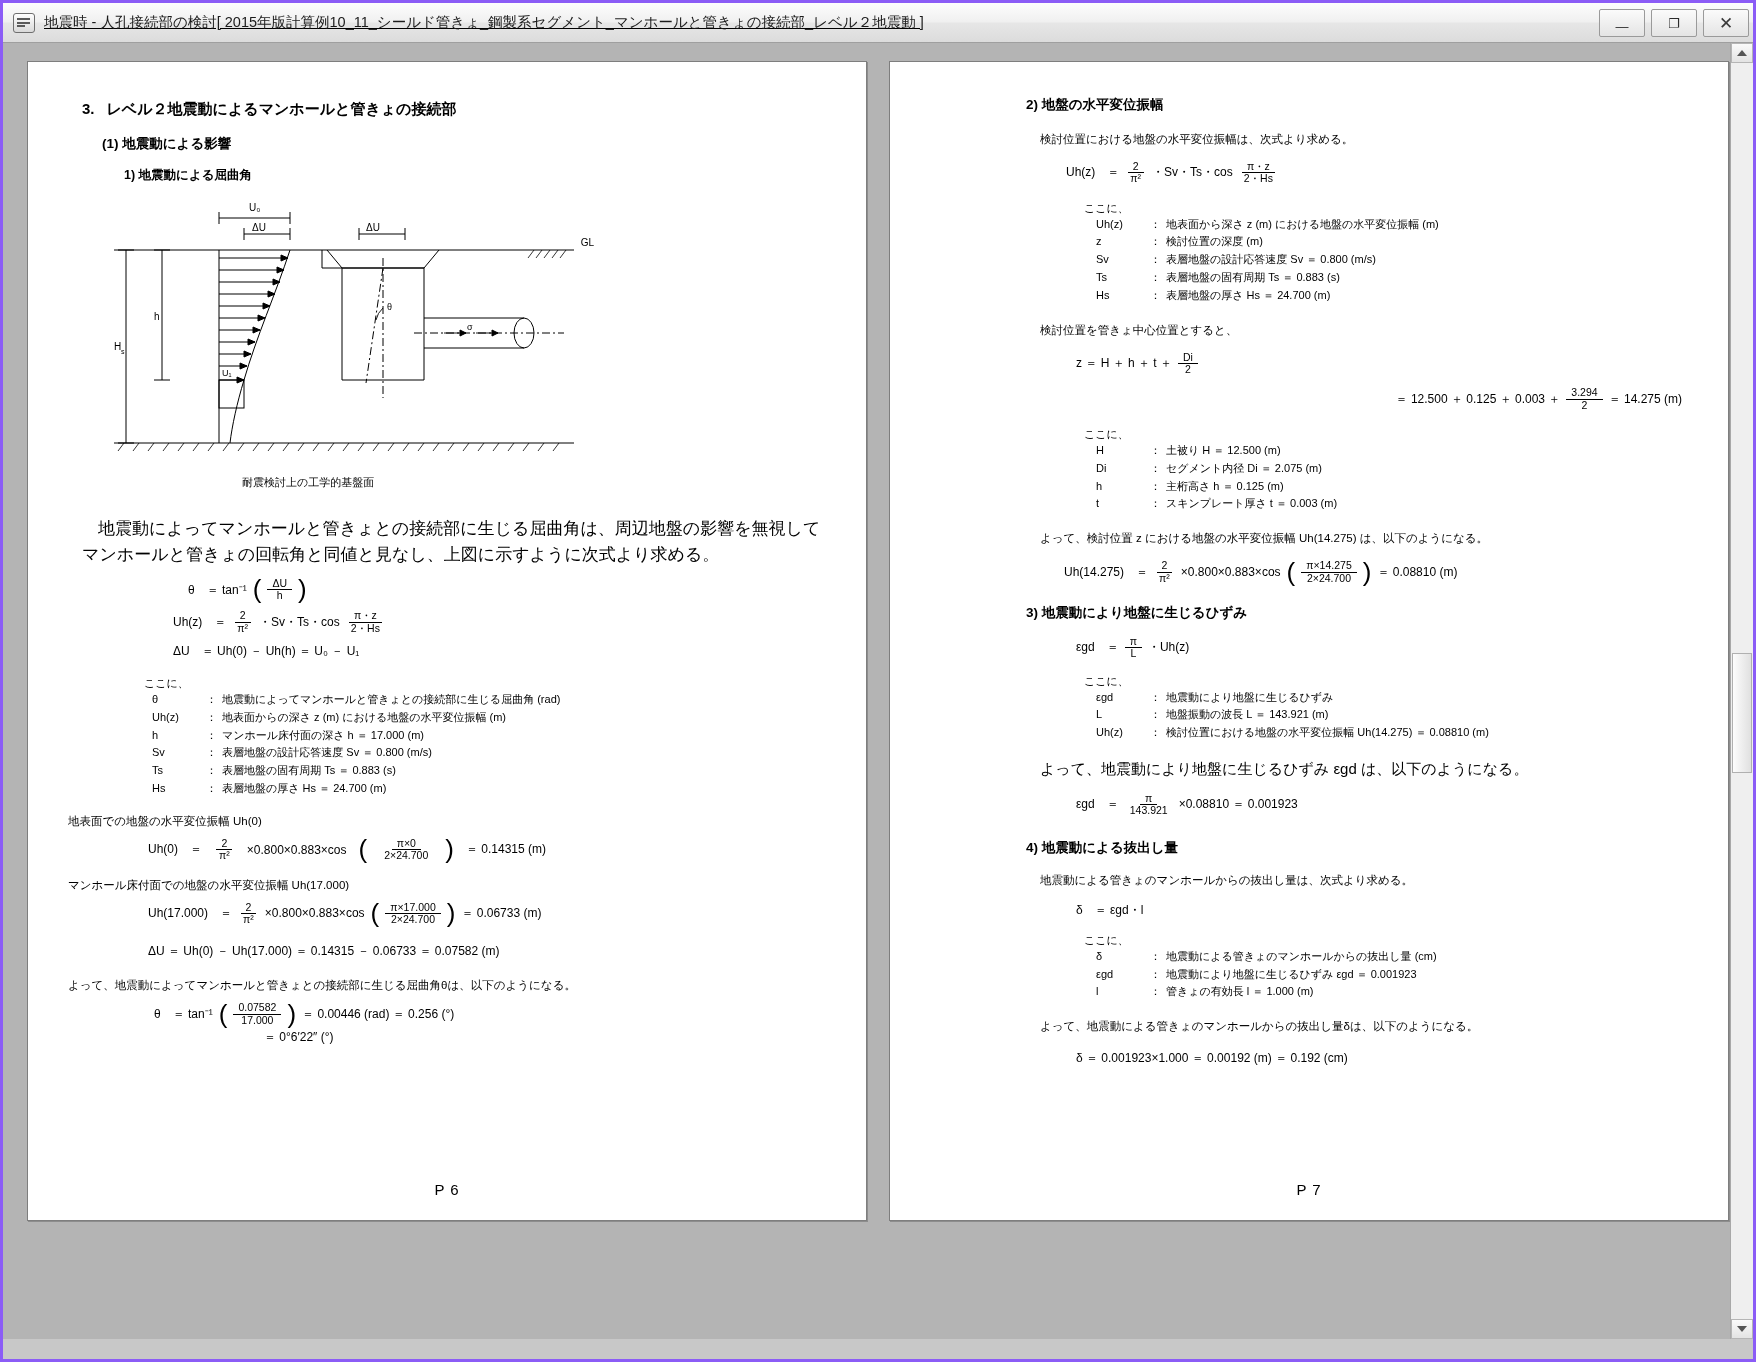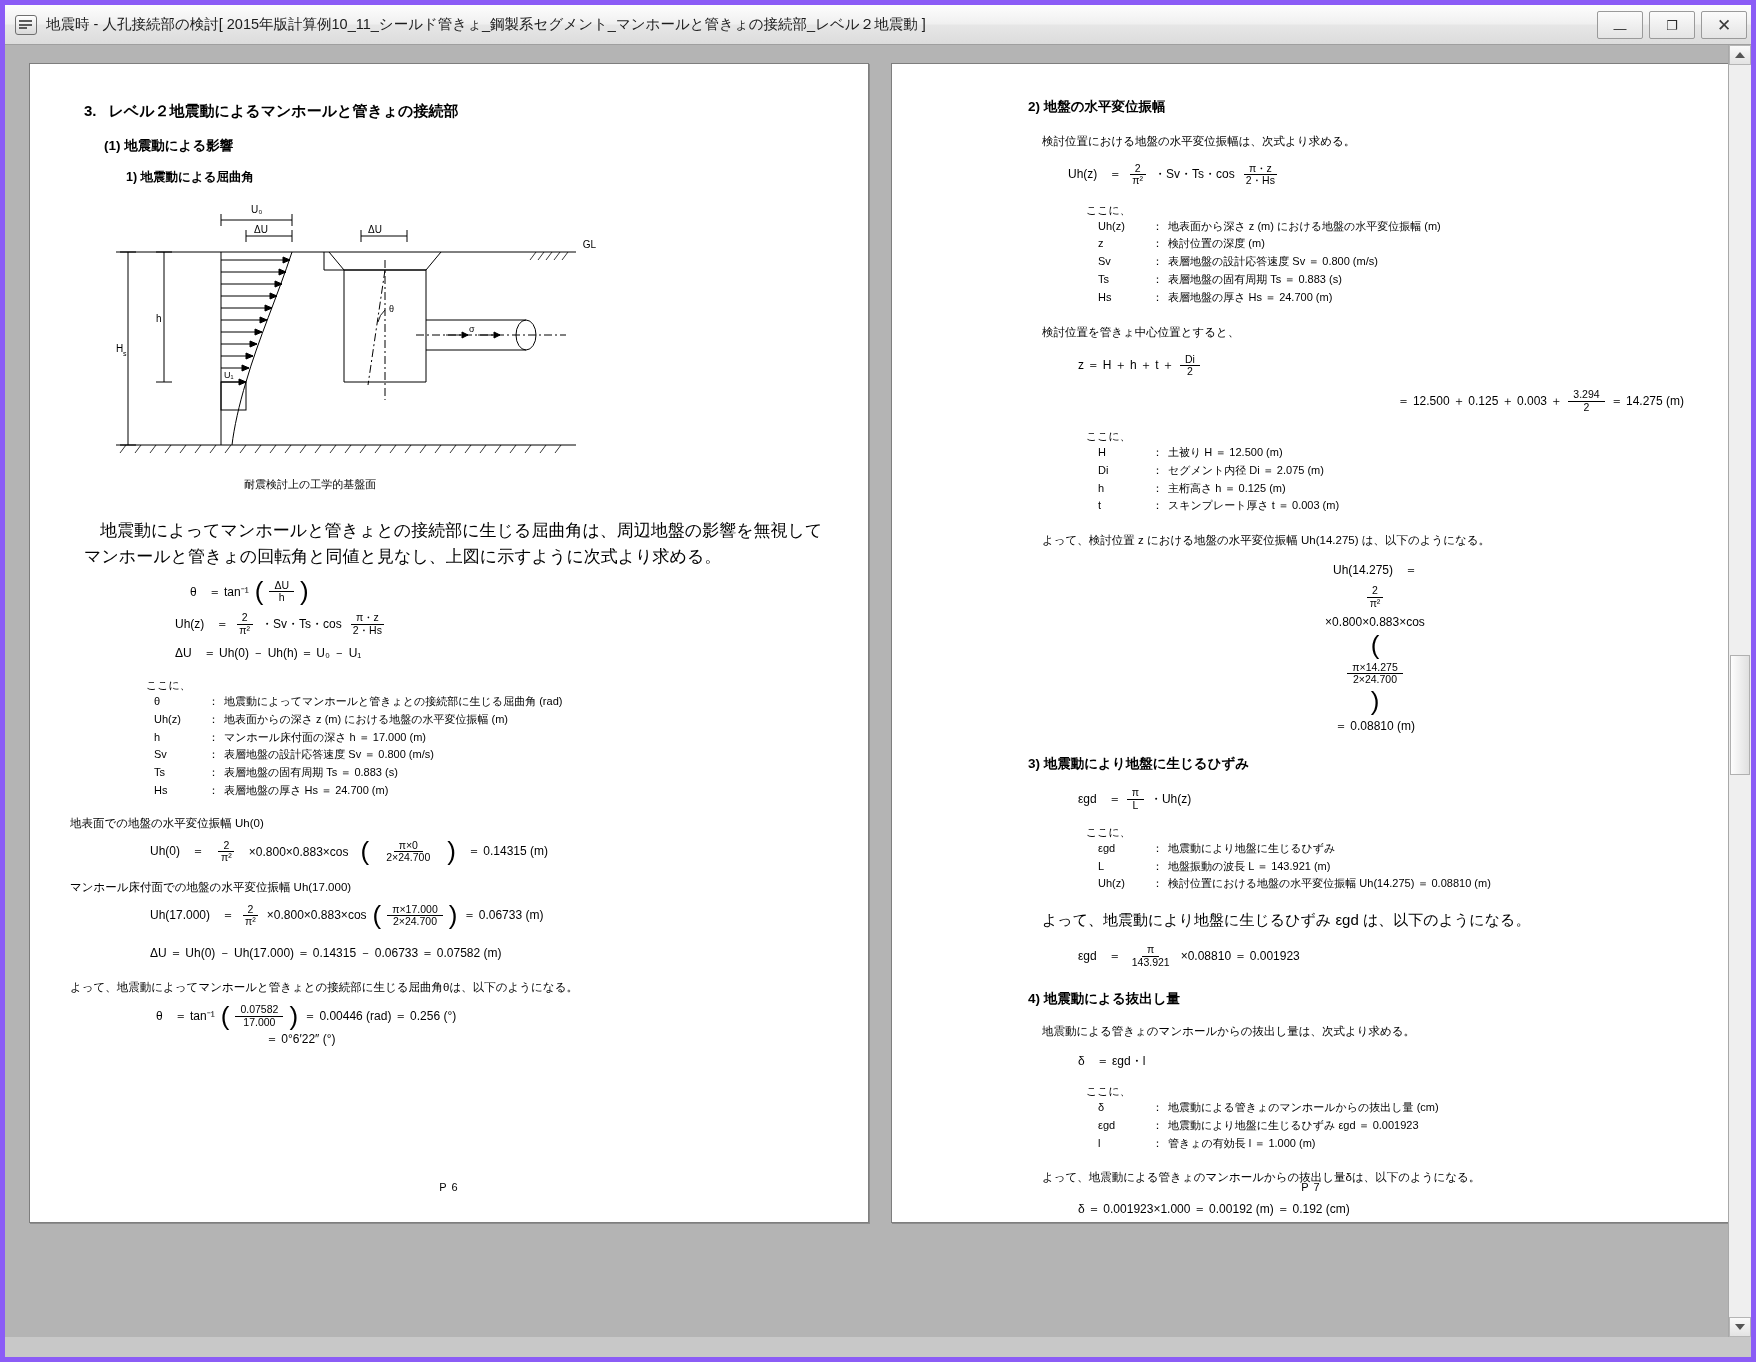--- a/index.html
+++ b/index.html
@@ -5,23 +5,23 @@
   html,body{margin:0;padding:0;}
   body{
     width:1756px;height:1362px;
     background:#b0b0b0;
     font-family:"Liberation Sans", sans-serif;
     overflow:hidden;
   }
   .window{
     position:absolute;inset:0;
     background:#7f1d1d;
-    border:5px solid #8b5cf6;
+    border:3px solid #8b5cf6;
     box-sizing:border-box;
-    display:flex;flex-direction:column;
+    display:flex;flex-direction:column;text-decoration:underline;
   }
   
   .titlebar{
     height:40px;flex:0 0 40px;
     background:linear-gradient(to bottom,#fdfdfd 0%,#f0f0f0 48%,#e6e6e6 52%,#dcdcdc 100%);
     border-bottom:1px solid #9f9f9f;
     display:flex;align-items:center;
     padding:0 4px 0 10px;
     box-sizing:border-box;
   }
@@ -70,22 +70,22 @@
     border:1px solid #7e7e7e;
     box-shadow:1px 1px 0 #8d8d8d;
     box-sizing:border-box;
     position:relative;
     color:#000;
     font-size:11.5px;
     flex:0 0 840px;
   }
   .page-inner{position:absolute;inset:0;padding:34px 40px;}
   .footer-num{
-    position:absolute;bottom:29px;left:0;right:0;text-align:center;
-    font-size:11px;letter-spacing:1px;
+    position:absolute;bottom:22px;left:0;right:0;text-align:center;
+    font-size:15px;letter-spacing:1px;
   }
   
   .h1{font-size:15px;font-weight:bold;margin:4px 0 0 14px;}
   .h1 .num{margin-right:12px;}
   .h2{font-size:13.5px;font-weight:bold;margin:16px 0 0 34px;}
   .h3{font-size:12.5px;font-weight:bold;margin:14px 0 0 56px;}
   .r-h2{font-size:13.5px;font-weight:bold;margin:0 0 0 14px;}
   .para{margin:10px 0 0 0;line-height:1.55;font-size:17px;}
   .deflist{margin-left:84px;font-size:11px;line-height:1.62;}
   .deflist .row{display:flex;}
@@ -506,21 +506,21 @@
               </div>
             <div class="row">
                 <span class="sym">t</span>
                 <span class="col">：</span>
                 <span>スキンプレート厚さ  t ＝ 0.003 (m)</span>
               </div>
           </div>
 
           <div style="margin:18px 0 0 104px;font-size:11.5px;">よって、検討位置 z における地盤の水平変位振幅 Uh(14.275) は、以下のようになる。</div>
 
-          <div class="eq" style="margin-left:128px;margin-top:14px;flex-direction:column;">
+          <div class="eq" style="margin-left:128px;margin-top:14px;">
             <span>Uh(14.275)　＝</span>
             <span class="frac">
               <span class="n">2</span>
               <span class="d">π²</span>
             </span>
             <span>×0.800×0.883×cos</span>
             <span class="paren">(</span>
             <span class="frac">
               <span class="n">π×14.275</span>
               <span class="d">2×24.700</span>

